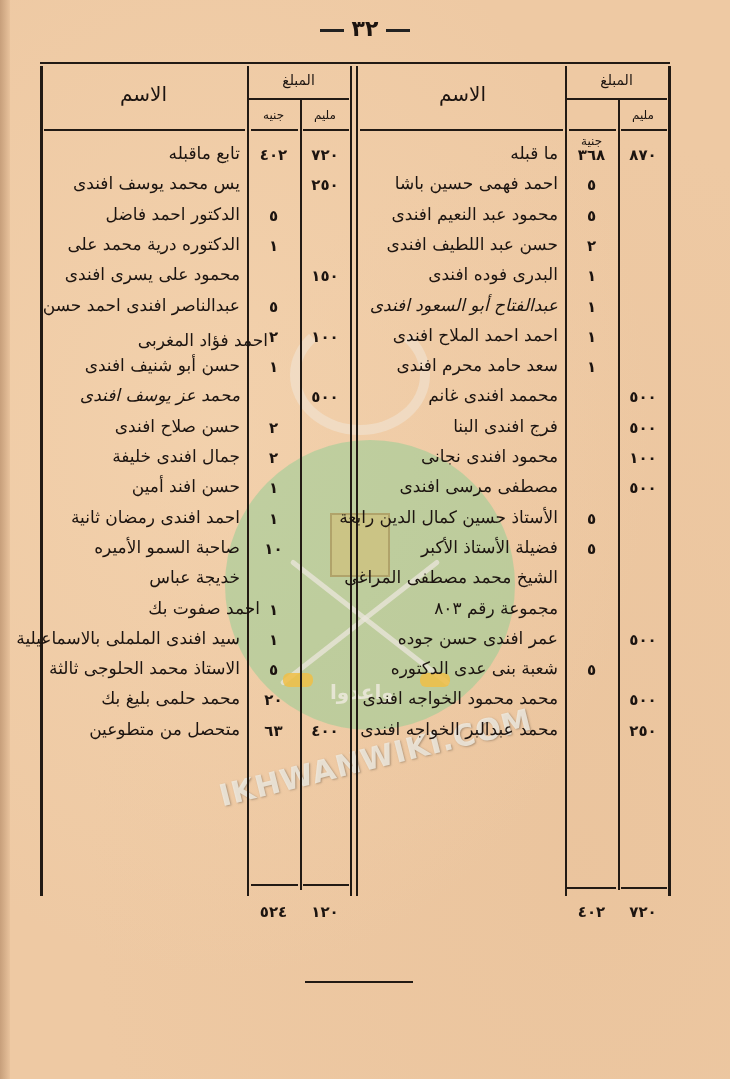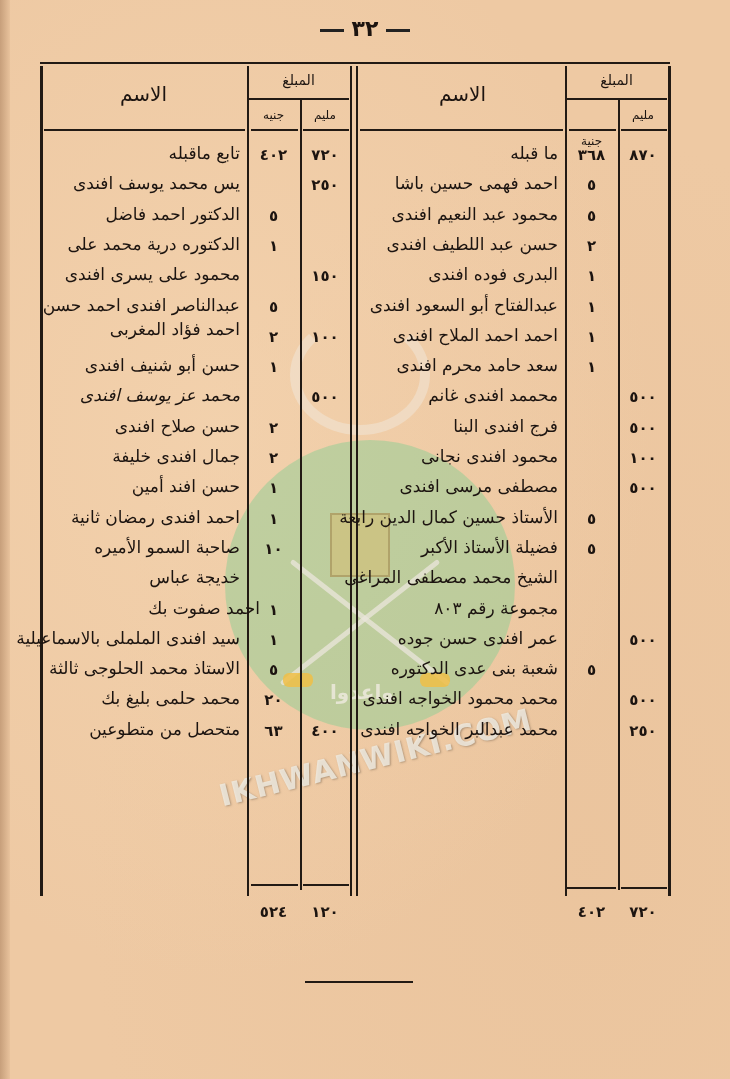--- a/index.html
+++ b/index.html
@@ -119,21 +119,21 @@
       <div class="cell name" style="left: 362px; top: 233.9px; width: 196px;">حسن عبد اللطيف افندى</div>
       <div class="cell num" style="left: 565px; top: 236.9px; width: 53px;">٢</div>
       <div class="cell num" style="left: 618px; top: 236.9px; width: 50px;"></div>
     </div>
     <div>
       <div class="cell name" style="left: 362px; top: 264.2px; width: 196px;">البدرى فوده افندى</div>
       <div class="cell num" style="left: 565px; top: 267.2px; width: 53px;">١</div>
       <div class="cell num" style="left: 618px; top: 267.2px; width: 50px;"></div>
     </div>
     <div>
-      <div class="cell name" style="left: 362px; top: 294.5px; width: 196px;">عبدالفتاح أبو السعود افندى</div>
+      <div class="cell name" style="left: 362px; top: 294.5px; width: 196px; font-style: italic;">عبدالفتاح أبو السعود افندى</div>
       <div class="cell num" style="left: 565px; top: 297.5px; width: 53px;">١</div>
       <div class="cell num" style="left: 618px; top: 297.5px; width: 50px;"></div>
     </div>
     <div>
       <div class="cell name" style="left: 362px; top: 324.8px; width: 196px;">احمد احمد الملاح افندى</div>
       <div class="cell num" style="left: 565px; top: 327.8px; width: 53px;">١</div>
       <div class="cell num" style="left: 618px; top: 327.8px; width: 50px;"></div>
     </div>
     <div>
       <div class="cell name" style="left: 362px; top: 355.1px; width: 196px;">سعد حامد محرم افندى</div>
@@ -226,21 +226,21 @@
       <div class="cell name" style="left: 44px; top: 264.2px; width: 196px;">محمود على يسرى افندى</div>
       <div class="cell num" style="left: 247px; top: 267.2px; width: 53px;"></div>
       <div class="cell num" style="left: 300px; top: 267.2px; width: 50px;">١٥٠</div>
     </div>
     <div>
       <div class="cell name" style="left: 44px; top: 294.5px; width: 196px;">عبدالناصر افندى احمد حسن</div>
       <div class="cell num" style="left: 247px; top: 297.5px; width: 53px;">٥</div>
       <div class="cell num" style="left: 300px; top: 297.5px; width: 50px;"></div>
     </div>
     <div>
-      <div class="cell name" style="left: 44px; top: 319px; width: 196px;">احمد فؤاد المغربى</div>
+      <div class="cell name" style="left: 44px; top: 330px; width: 196px; padding-left: 28px;">احمد فؤاد المغربى</div>
       <div class="cell num" style="left: 247px; top: 327.8px; width: 53px;">٢</div>
       <div class="cell num" style="left: 300px; top: 327.8px; width: 50px;">١٠٠</div>
     </div>
     <div>
       <div class="cell name" style="left: 44px; top: 355.1px; width: 196px;">حسن أبو شنيف افندى</div>
       <div class="cell num" style="left: 247px; top: 358.1px; width: 53px;">١</div>
       <div class="cell num" style="left: 300px; top: 358.1px; width: 50px;"></div>
     </div>
     <div>
       <div class="cell name" style="left: 44px; top: 385.4px; width: 196px; font-style: italic;">محمد عز يوسف افندى</div>

